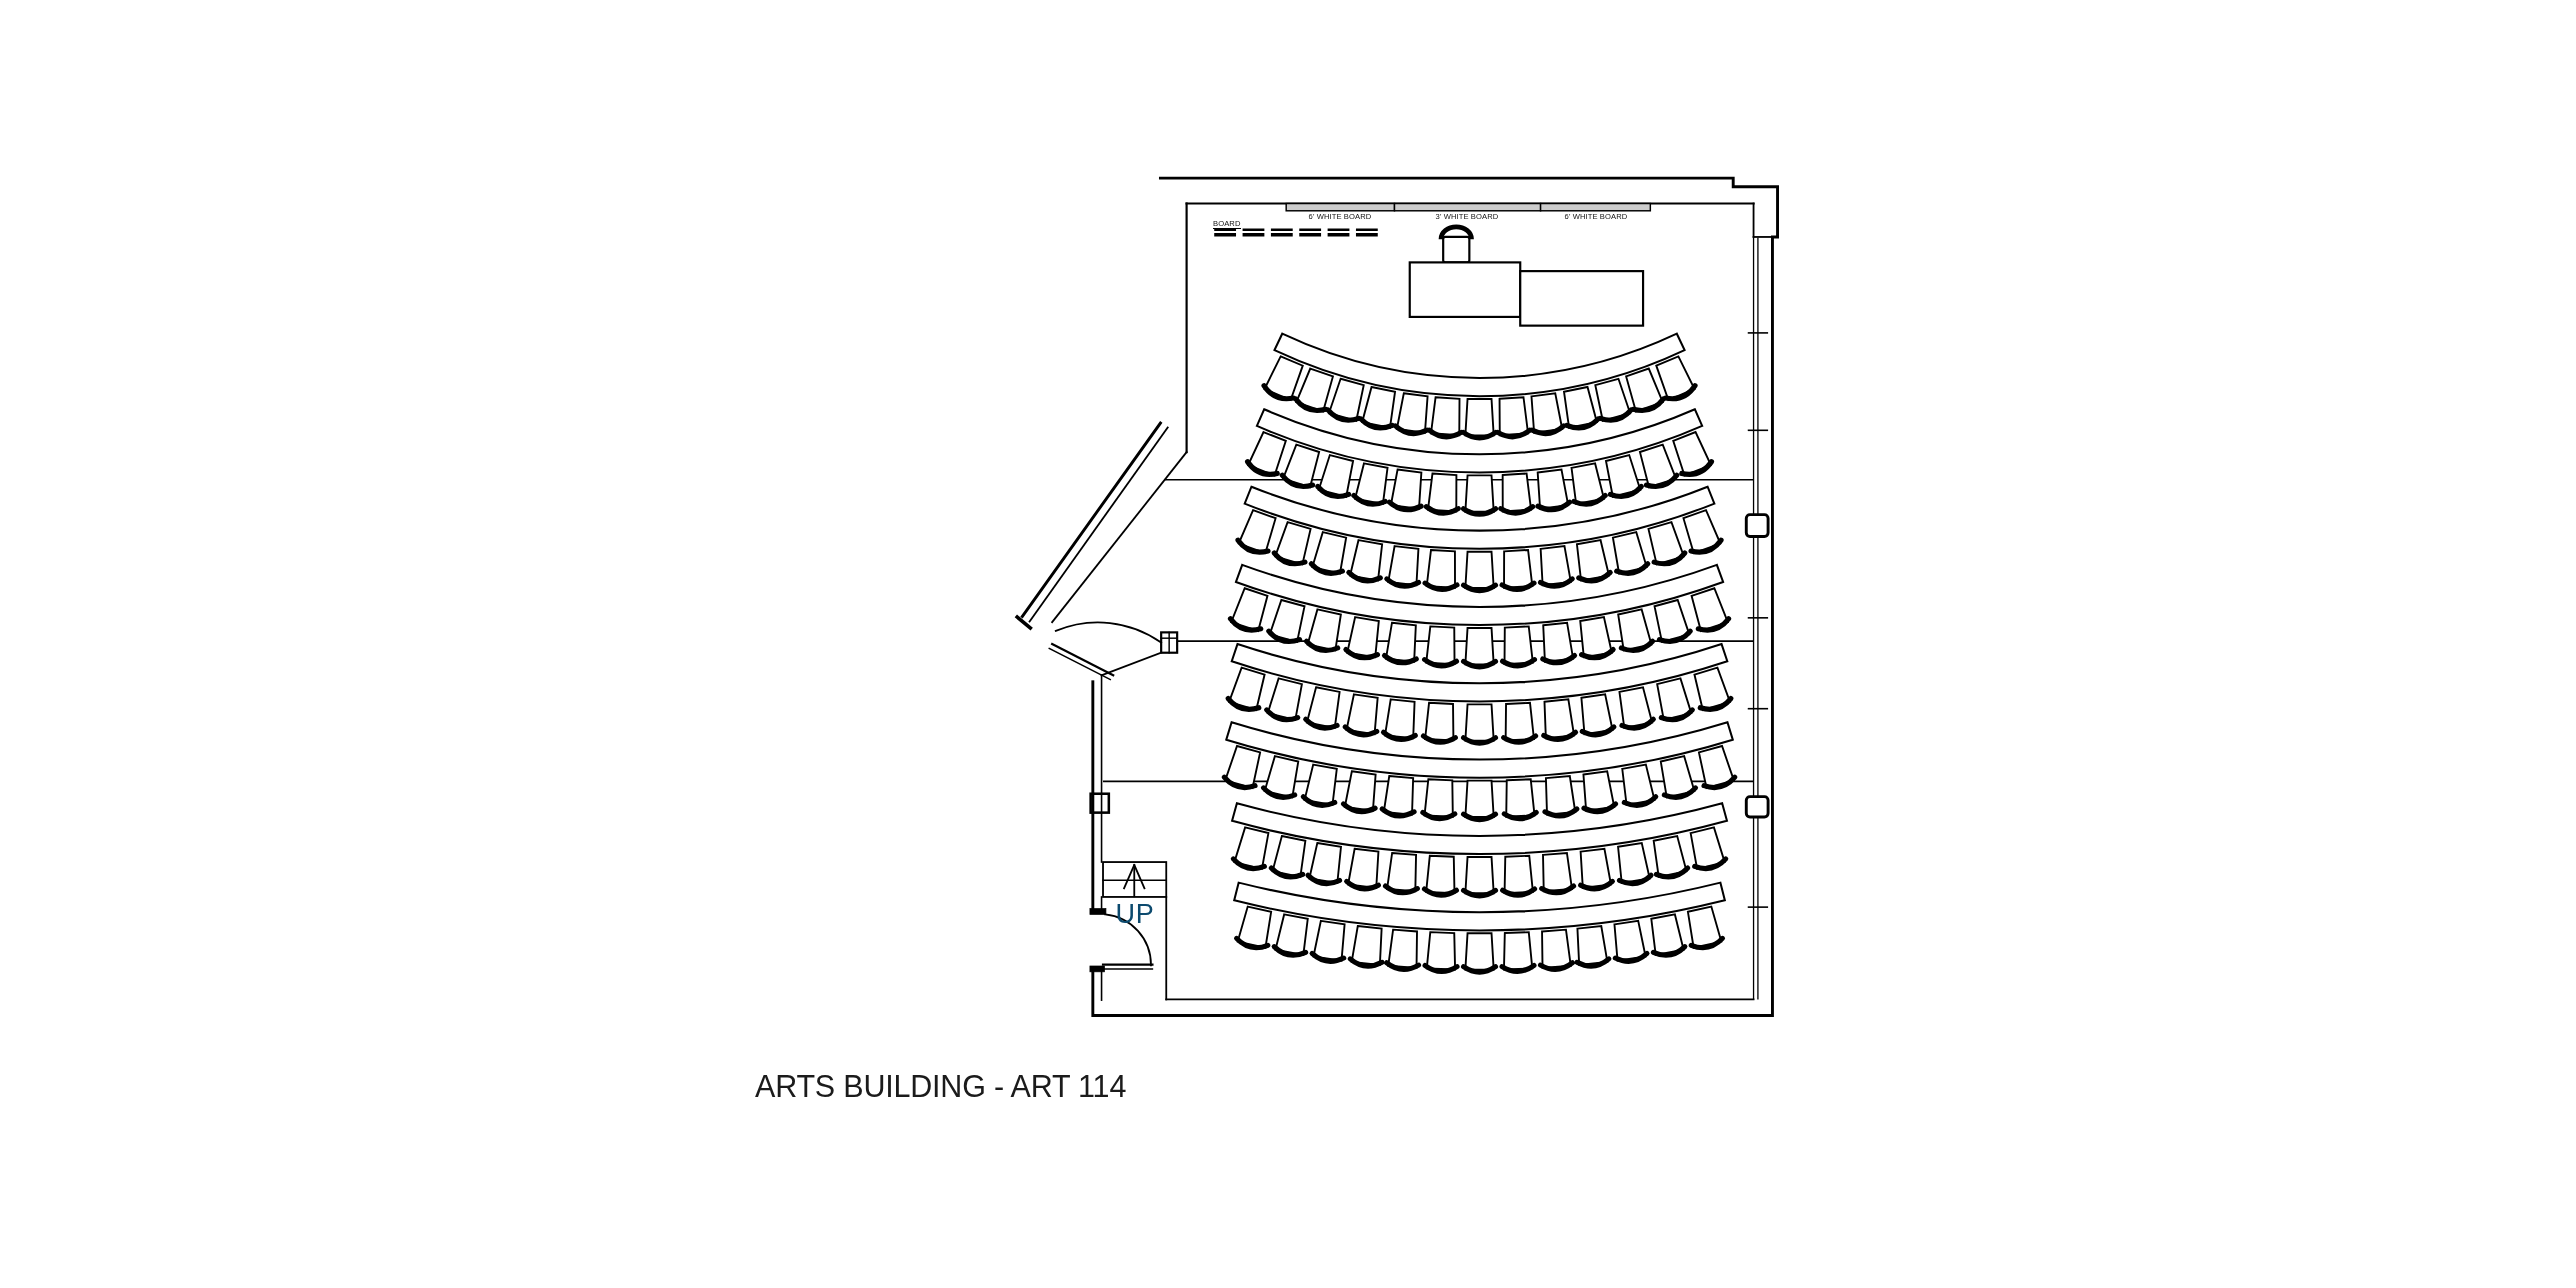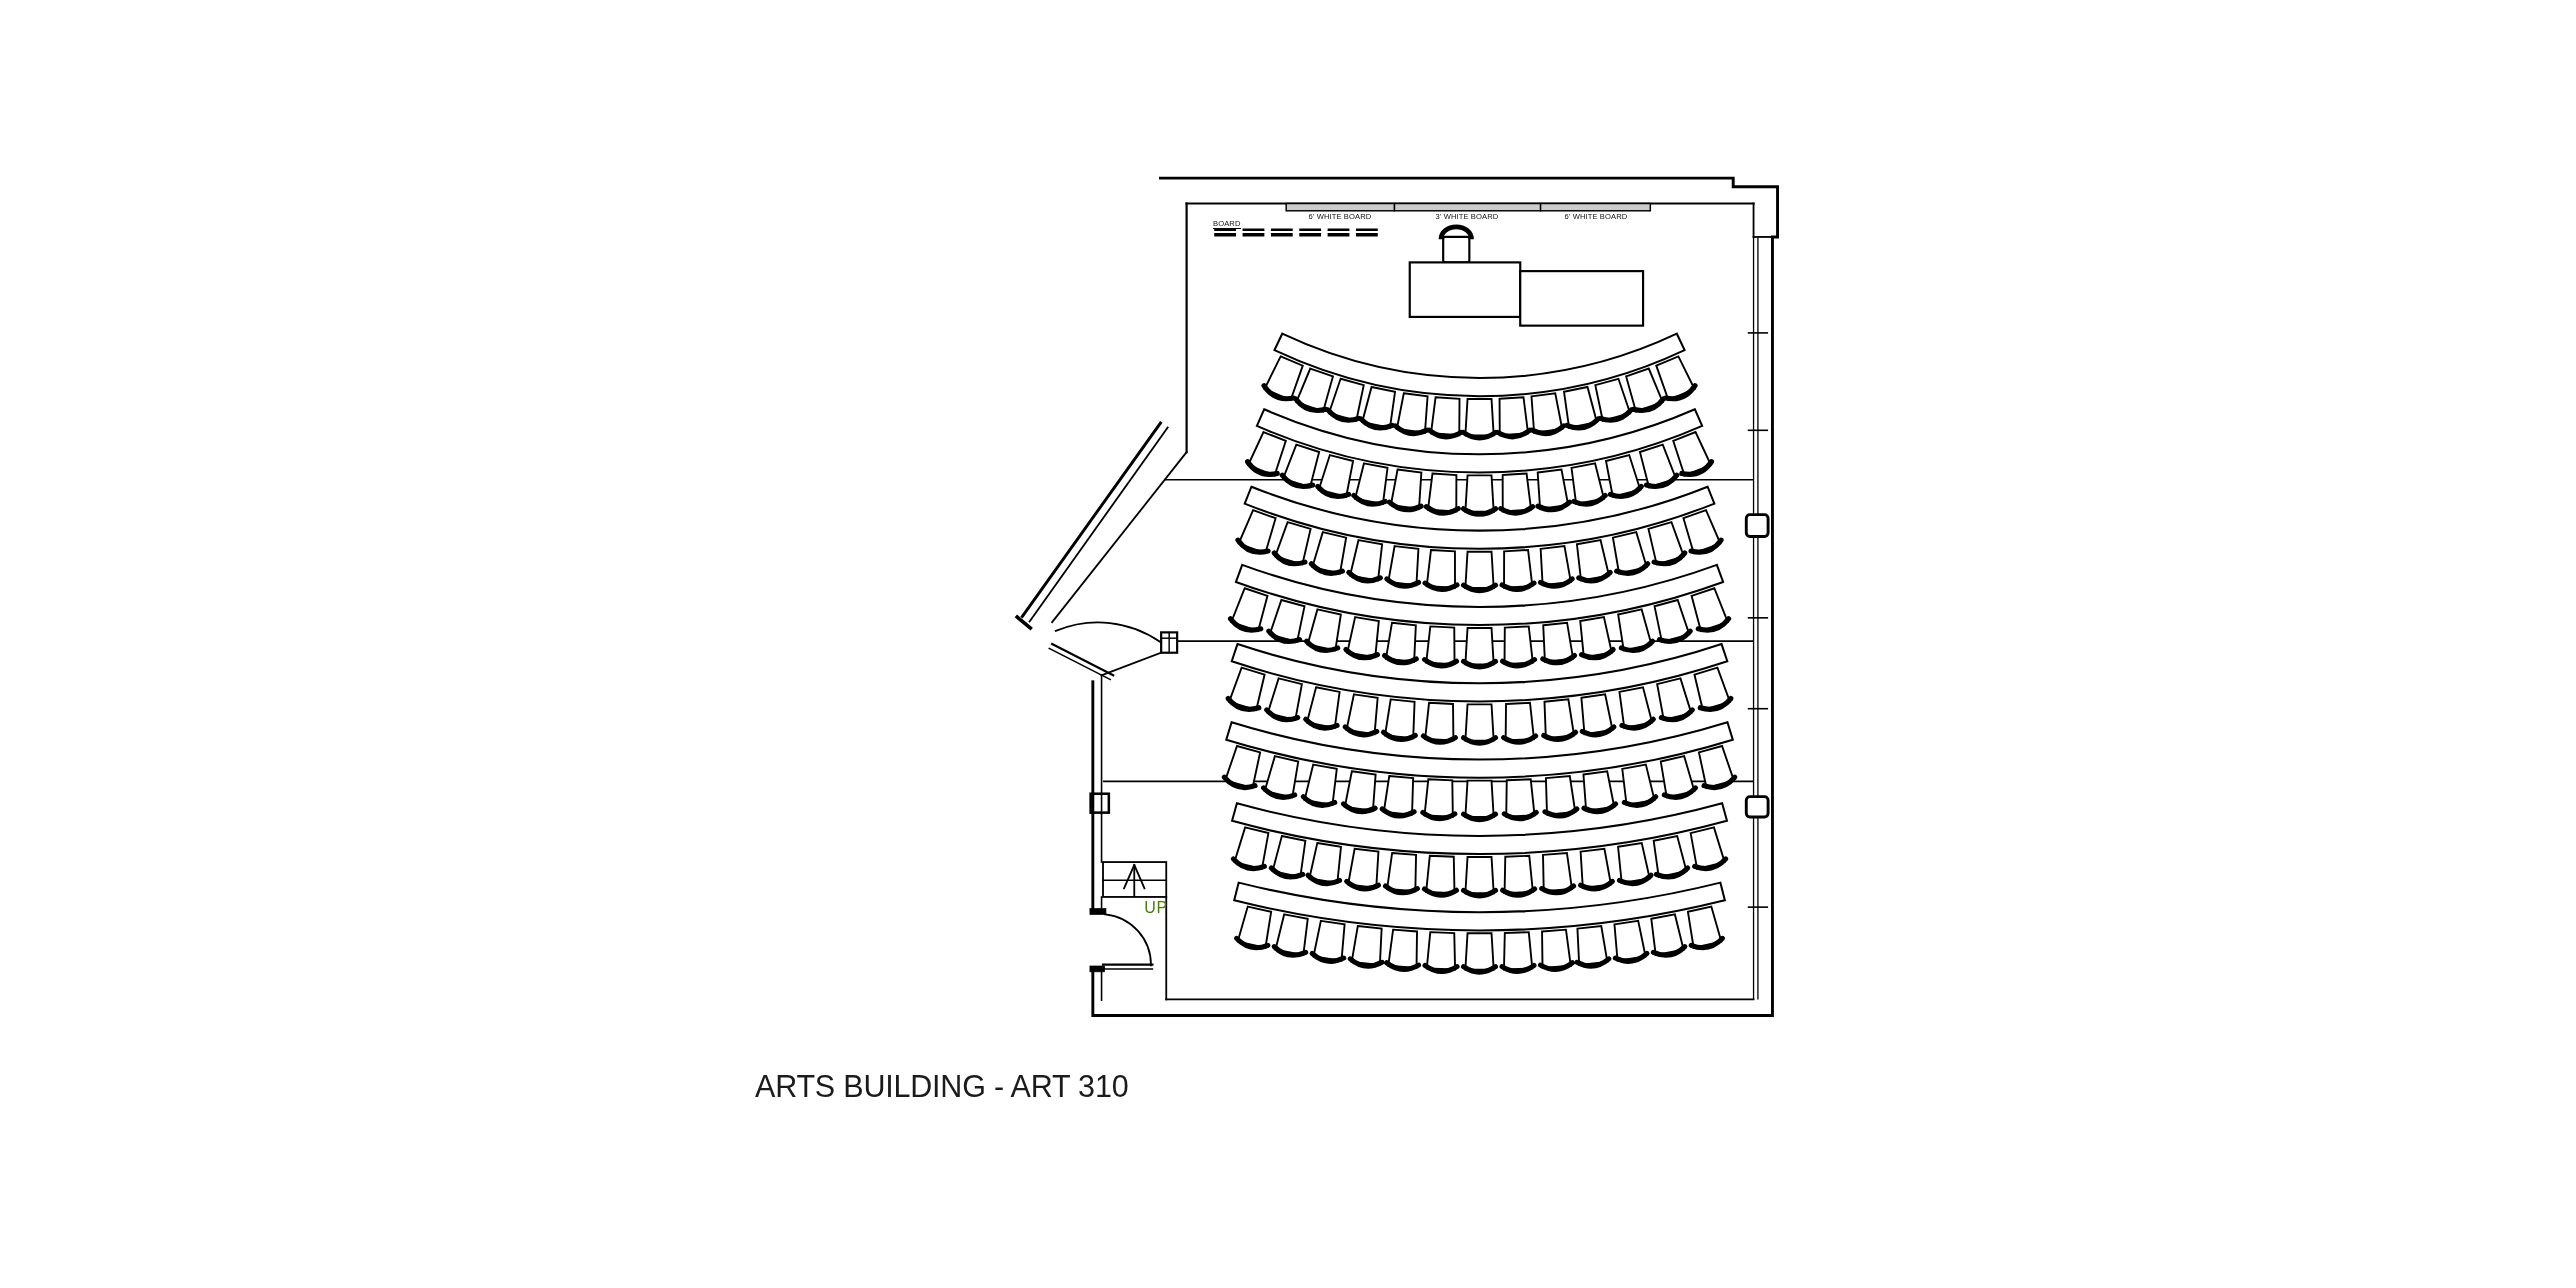--- a/index.html
+++ b/index.html
@@ -2,21 +2,21 @@
 <html style="font-size:11.6px"><head>
 <meta charset="utf-8">
 <style>
   html,body{margin:0;padding:0;background:#ffffff;}
   #page{position:relative;width:2576px;height:1288px;background:#ffffff;overflow:hidden;
         font-family:"Liberation Sans", sans-serif;}
   #plan-svg{position:absolute;left:0;top:0;width:2576px;height:1288px;}
   .lbl{position:absolute;color:#111;white-space:nowrap;}
   .board-lbl{font-size:7.6px;letter-spacing:0.1px;transform:translateX(-50%);}
   #screen-lbl{font-size:7.6px;border-bottom:1.1px solid #000;padding-bottom:0px;letter-spacing:0.1px;}
-  #up-lbl{font-size:16px;letter-spacing:0.7px;color:#4d7c0f;transform:translateX(-50%);margin-left:21px;}
+  #up-lbl{font-size:27px;letter-spacing:0.7px;color:#0c4a6e;transform:translateX(-50%);}
   #title{font-size:30.5px;color:#1b1b1b;letter-spacing:-0.2px;}
 </style>
 </head>
 <body>
 
 <div id="page">
 
   <svg id="plan-svg" viewBox="0 0 3543 1772" xmlns="http://www.w3.org/2000/svg">
 
     <g stroke="#000" stroke-width="2.2" fill="none">
@@ -553,15 +553,15 @@
           </g>
         </g>
       </g>
   </svg>
 
   <div class="lbl" id="screen-lbl" style="left:1213px;top:219px;">BOARD</div>
   <div class="lbl board-lbl" style="left:1340px;top:212px;">6' WHITE BOARD</div>
   <div class="lbl board-lbl" style="left:1467px;top:212px;">3' WHITE BOARD</div>
   <div class="lbl board-lbl" style="left:1596px;top:212px;">6' WHITE BOARD</div>
   <div class="lbl" id="up-lbl" style="left:1135px;top:899px;">UP</div>
-  <div class="lbl" id="title" style="left:755px;top:1069px;">ARTS BUILDING - ART 310</div>
+  <div class="lbl" id="title" style="left:755px;top:1069px;">ARTS BUILDING - ART 114</div>
 </div>
 
 
 </body></html>

